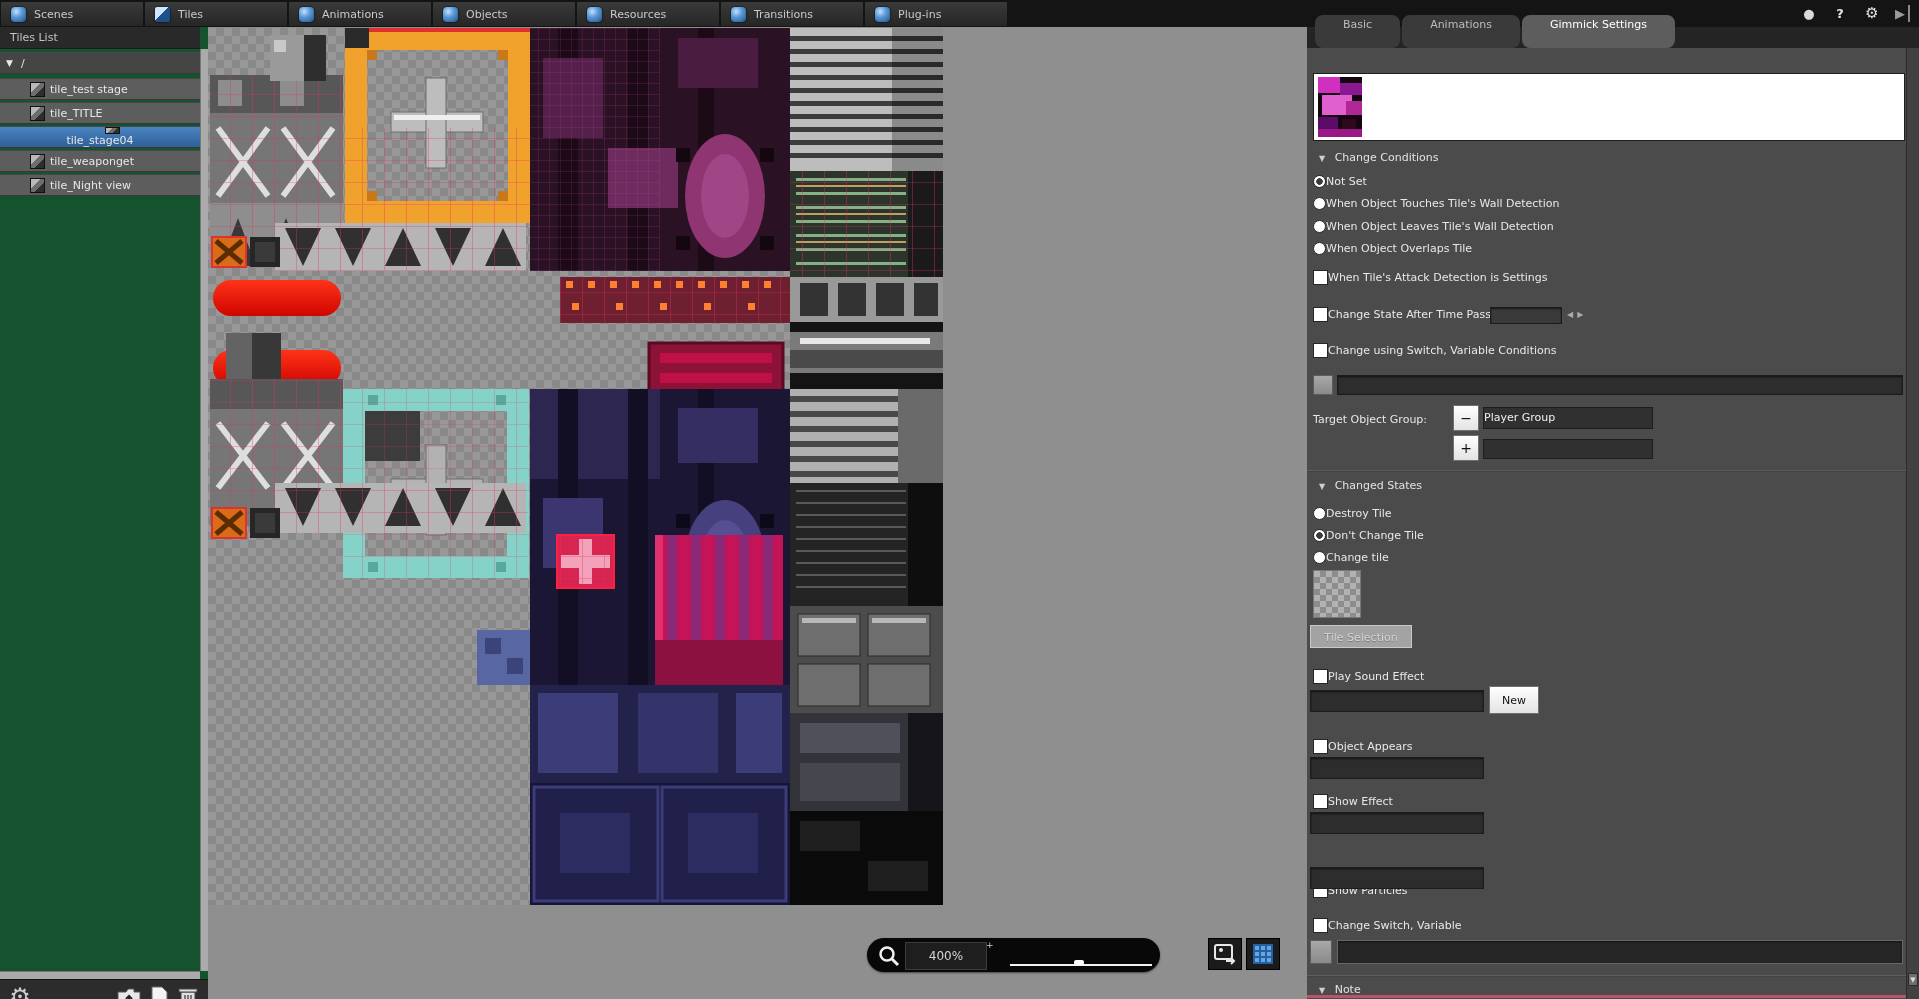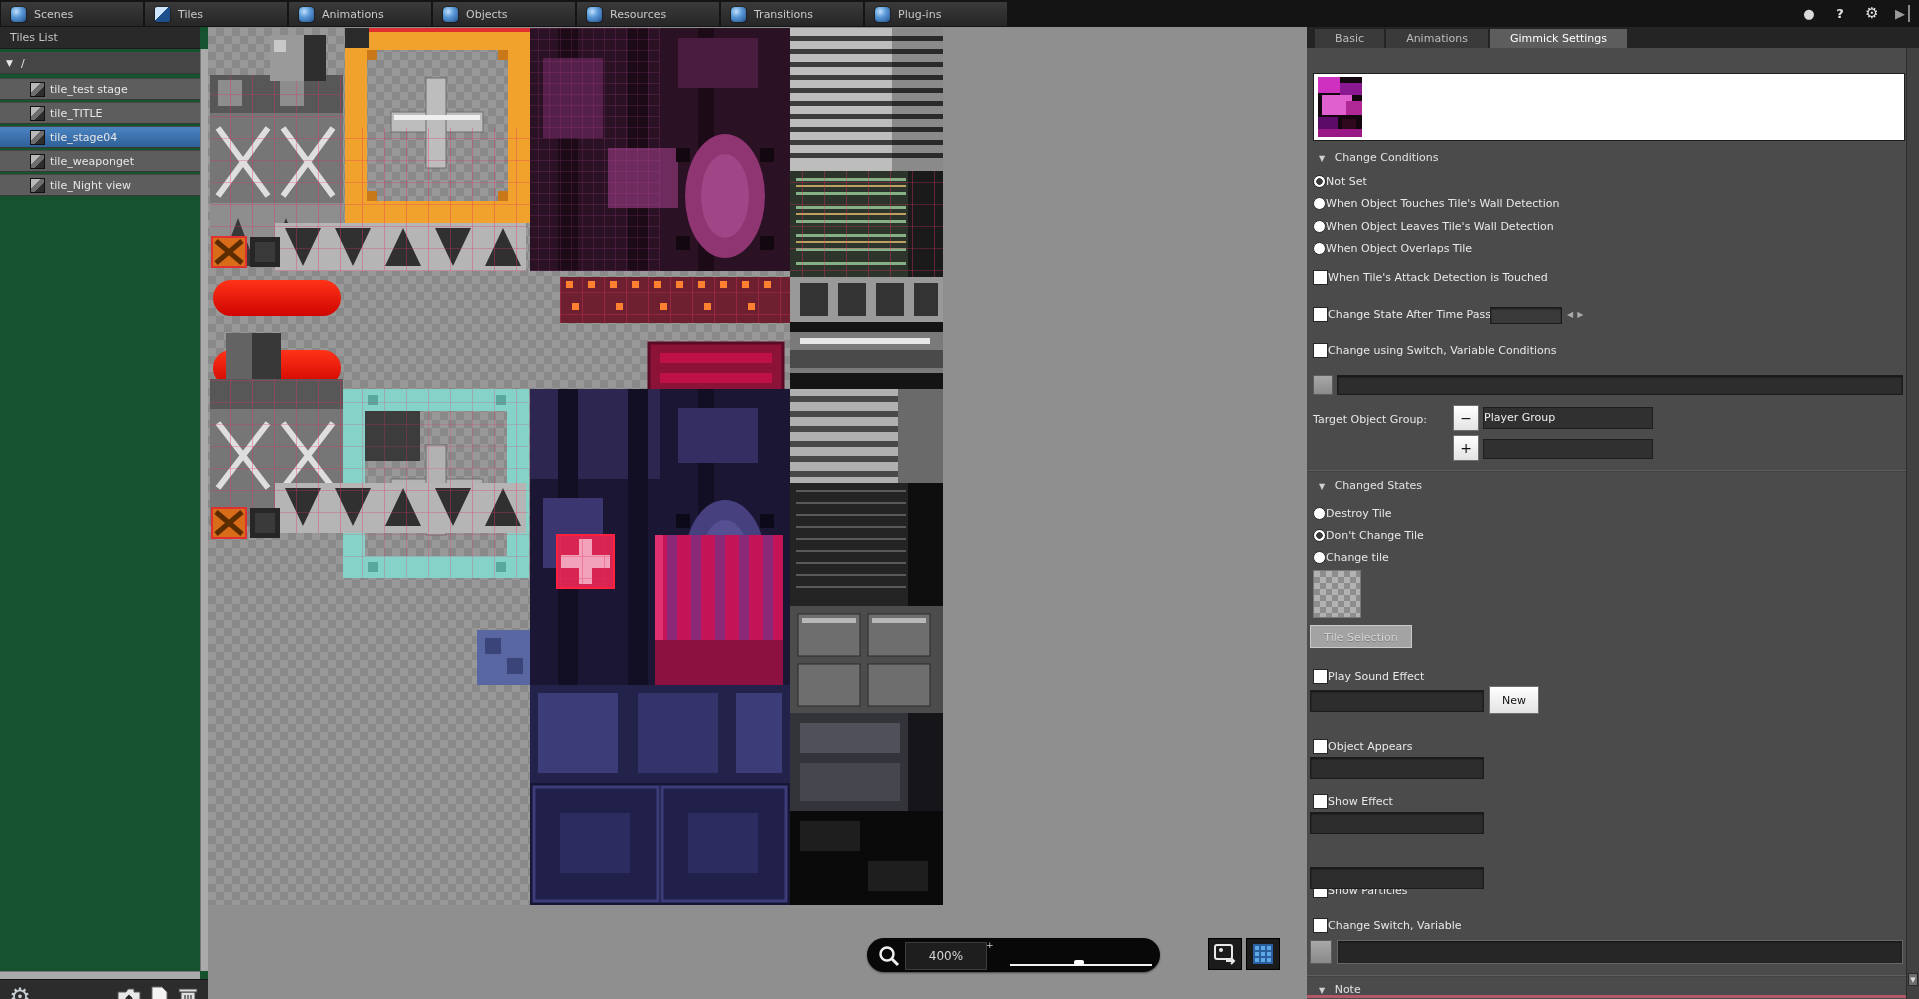--- a/index.html
+++ b/index.html
@@ -18,21 +18,21 @@
   .menu-ico.sq{border-radius:2px;background:linear-gradient(135deg,#cfe6ff 0 45%,#1c4f8c 45% 100%);}
   .win-ico{top:5px;height:17px;color:#e3e3e3;font-size:13px;line-height:17px;text-align:center;}
 
   
   #sidebar{left:0;top:27px;width:240px;height:972px;background:#14532d;}
   #sb-head{left:0;top:0;width:200px;height:22px;background:#292929;color:#c3c3c3;
            line-height:22px;padding-left:10px;box-sizing:border-box;border-bottom:1px solid #1b1b1b;}
   .tree-row{left:0;width:200px;height:20px;background:#5d5d5d;display:flex;align-items:center;
             border-top:1px solid #474747;border-bottom:1px solid #383838;cursor:default;}
   .tree-row.root{background:#454545;}
-  .tree-row.sel{background:linear-gradient(#4a85c2,#2f5f97);}
+  .tree-row.sel{background:linear-gradient(#4a85c2,#2f5f97);flex-direction:column;}
   .tri{color:#e8e8e8;font-size:9px;margin:0 8px 0 6px;}
   .tile-ico{width:13px;height:13px;margin:0 5px 0 30px;border:1px solid #101010;
             background:linear-gradient(135deg,#b9b9b9 0 35%,#6e6e6e 35% 65%,#2e2e2e 65% 100%);}
   #sb-vscroll{left:200px;top:22px;width:8px;height:922px;background:#aaaaaa;border-left:1px solid #777;}
   #sb-hscroll{left:0;top:944px;width:200px;height:8px;background:#aaaaaa;border-top:1px solid #777;}
   #sb-foot{left:0;top:952px;width:208px;height:34px;background:#2c2c2c;border-top:1px solid #151515;}
   .foot-ico{top:3px;height:28px;display:flex;align-items:center;justify-content:center;cursor:default;}
 
   
   #canvas{left:208px;top:27px;width:1099px;height:972px;background:#8f8f8f;}
@@ -50,21 +50,21 @@
            color:#d6d6d6;font-size:12px;text-align:center;line-height:26px;}
   #zoomplus{left:119px;top:2px;width:10px;height:10px;color:#cfcfcf;font-size:9px;line-height:10px;}
   #slider-track{left:143px;top:26px;width:142px;height:2px;background:#f2f2f2;}
   #slider-handle{left:207px;top:22px;width:10px;height:5px;background:#ffffff;border-radius:2px;}
   .cv-btn{top:911px;width:34px;height:32px;background:#1b1b1b;border:1px solid #000;box-sizing:border-box;
           display:flex;align-items:center;justify-content:center;}
 
   
   #panel{left:1307px;top:27px;width:612px;height:972px;background:#4b4b4b;}
   #ptabs{left:0;top:0;width:612px;height:21px;background:#242424;display:flex;align-items:flex-end;gap:2px;padding-left:8px;box-sizing:border-box;}
-  .ptab{height:19px;line-height:19px;padding:0 20px;background:#3a3a3a;color:#bdbdbd;cursor:default;}
+  .ptab{height:33px;line-height:19px;padding:0 28px;background:#3a3a3a;color:#bdbdbd;cursor:default;border-radius:8px;}
   .ptab.sel{background:#5d5d5d;color:#ffffff;margin-top:28px;}
   .sec-head{color:#e2e2e2;}
   .sec-head .tri{font-size:8px;color:#d0d0d0;margin:0 6px 0 0;}
   .shead-bar{left:4px;width:604px;height:17px;background:#424242;line-height:17px;padding-left:6px;box-sizing:border-box;}
   .whitebox{left:6px;width:592px;height:68px;background:#ffffff;border:1px solid #1e1e1e;box-sizing:border-box;}
   .radio{width:13px;height:13px;border-radius:50%;background:#ffffff;border:1px solid #2a2a2a;box-sizing:border-box;flex:0 0 auto;}
   .radio.on{background:radial-gradient(circle,#3b3b3b 0 3px,#ffffff 3.5px);}
   .check{width:15px;height:15px;background:#ffffff;border:1px solid #262626;box-sizing:border-box;flex:0 0 auto;}
   .row{left:6px;display:flex;align-items:center;height:16px;}
   .row label{color:#e8e8e8;}
@@ -566,21 +566,21 @@
     <div class="row abs" style="top:191px;">
       <span class="radio"></span>
         <label>When Object Leaves Tile's Wall Detection</label>
     </div>
     <div class="row abs" style="top:213px;">
       <span class="radio"></span>
         <label>When Object Overlaps Tile</label>
     </div>
     <div class="row abs" style="top:242px;">
       <span class="check"></span>
-        <label>When Tile's Attack Detection is Touched</label>
+        <label>When Tile's Attack Detection is Settings</label>
     </div>
     <div class="row abs" style="top:279px;">
       <span class="check"></span>
         <label>Change State After Time Passes</label>
     </div>
     <div class="dinput abs" style="left:183px;top:280px;width:72px;height:17px;background:#3a3a3a;"></div>
     <div class="abs spin-arrows" style="left:260px;top:283px;"><span>◀</span><span>▶</span></div>
     <div class="row abs" style="top:315px;">
       <span class="check"></span>
         <label>Change using Switch, Variable Conditions</label>

